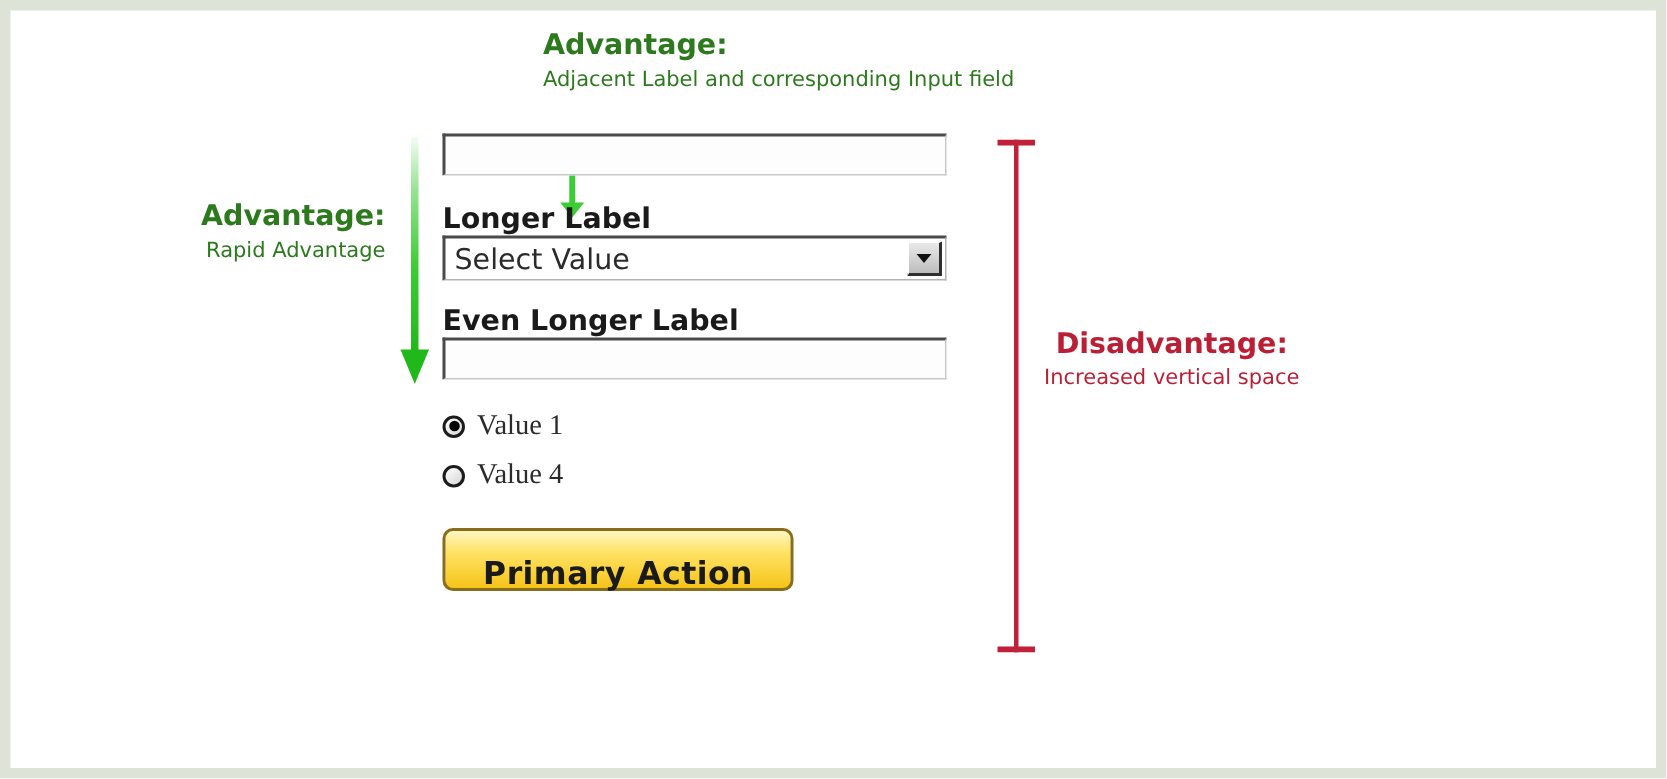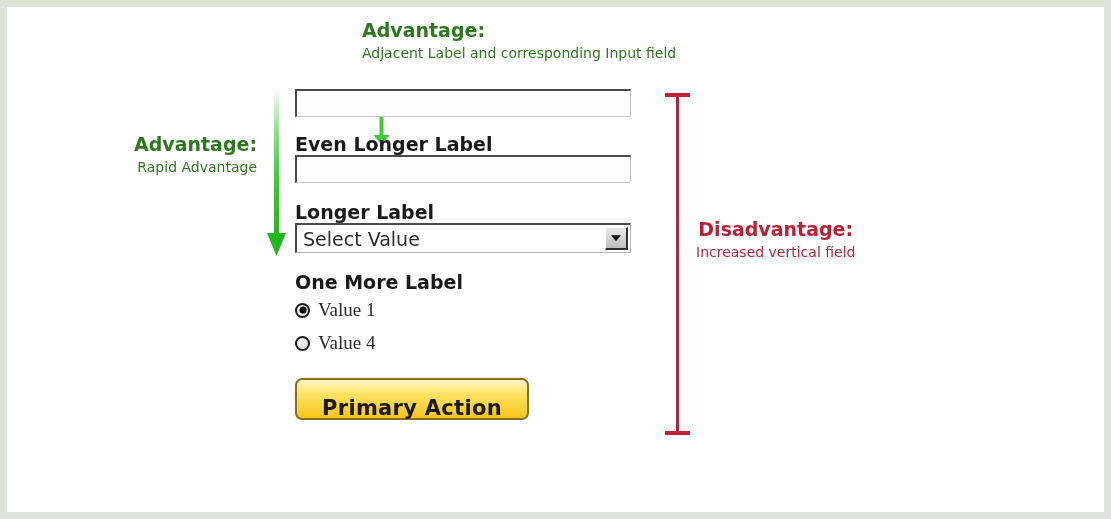--- a/index.html
+++ b/index.html
@@ -200,21 +200,21 @@
     <div class="annot-sub">Adjacent Label and corresponding Input field</div>
   </div>
 
   <div class="abs annot-green" id="annot-left">
     <div class="annot-title">Advantage:</div>
     <div class="annot-sub">Rapid Advantage</div>
   </div>
 
   <div class="abs annot-red" id="annot-right">
     <div class="annot-title">Disadvantage:</div>
-    <div class="annot-sub">Increased vertical field</div>
+    <div class="annot-sub">Increased vertical space</div>
   </div>
 
   <svg class="abs" id="green-down-arrow" width="24" height="166">
     <defs>
       <linearGradient id="gfade" x1="0" y1="0" x2="0" y2="1">
         <stop offset="0%" stop-color="#3ccc35" stop-opacity="0.05"></stop>
         <stop offset="25%" stop-color="#3ccc35" stop-opacity="0.55"></stop>
         <stop offset="60%" stop-color="#3ccc35" stop-opacity="1"></stop>
         <stop offset="100%" stop-color="#21b81a" stop-opacity="1"></stop>
       </linearGradient>
@@ -236,37 +236,36 @@
   </svg>
 
   <div class="abs" id="form">
 
     
     <div>
       <input class="text-input" type="text" placeholder="" style="">
     </div>
 
     
-    <div style="margin-top:16px">
-      <div class="field-label">Even Longer Label</div>
-      <input class="text-input" type="text" placeholder="" style="">
-    </div>
-
-    
     <div style="margin-top:18px">
       <div class="field-label">Longer Label</div>
       <div class="select-box">
         <span class="select-value">Select Value</span>
         <span class="select-arrow-btn"></span>
       </div>
     </div>
 
     
+    <div style="margin-top:16px">
+      <div class="field-label">Even Longer Label</div>
+      <input class="text-input" type="text" placeholder="" style="">
+    </div>
+
+    
     <div style="margin-top:18px">
-      <div class="field-label">One More Label</div>
 
       <div class="radio-row" style="margin-top:4px">
         <span class="radio checked"></span>
         <span class="radio-label">Value 1</span>
       </div>
 
       <div class="radio-row" style="margin-top:7px">
         <span class="radio"></span>
         <span class="radio-label">Value 4</span>
       </div>

